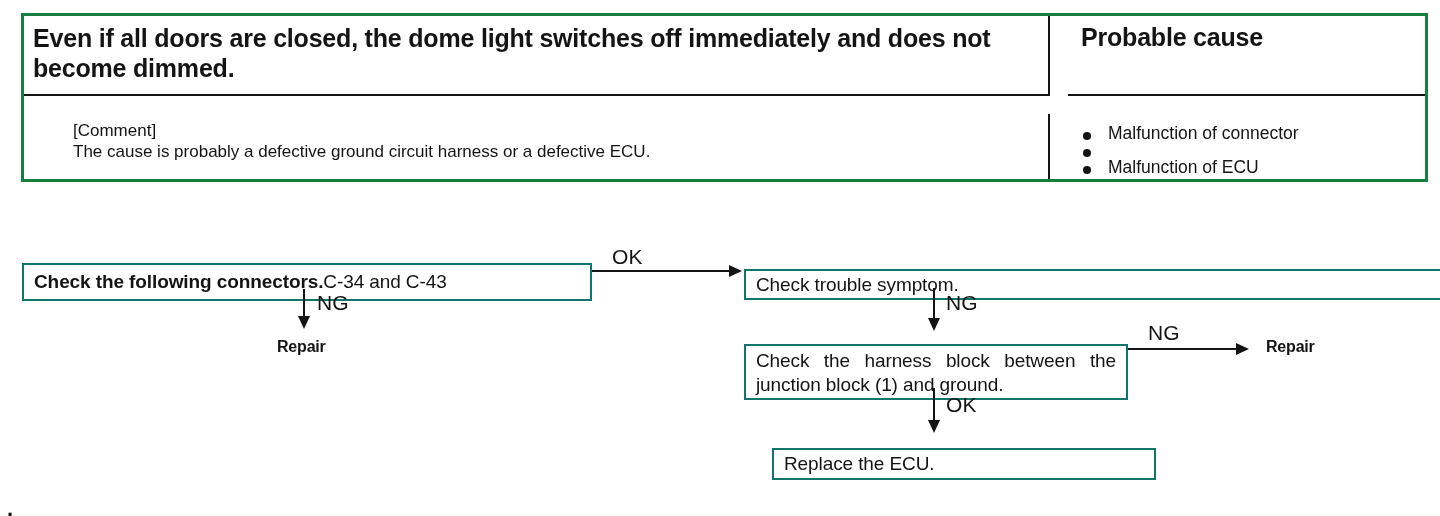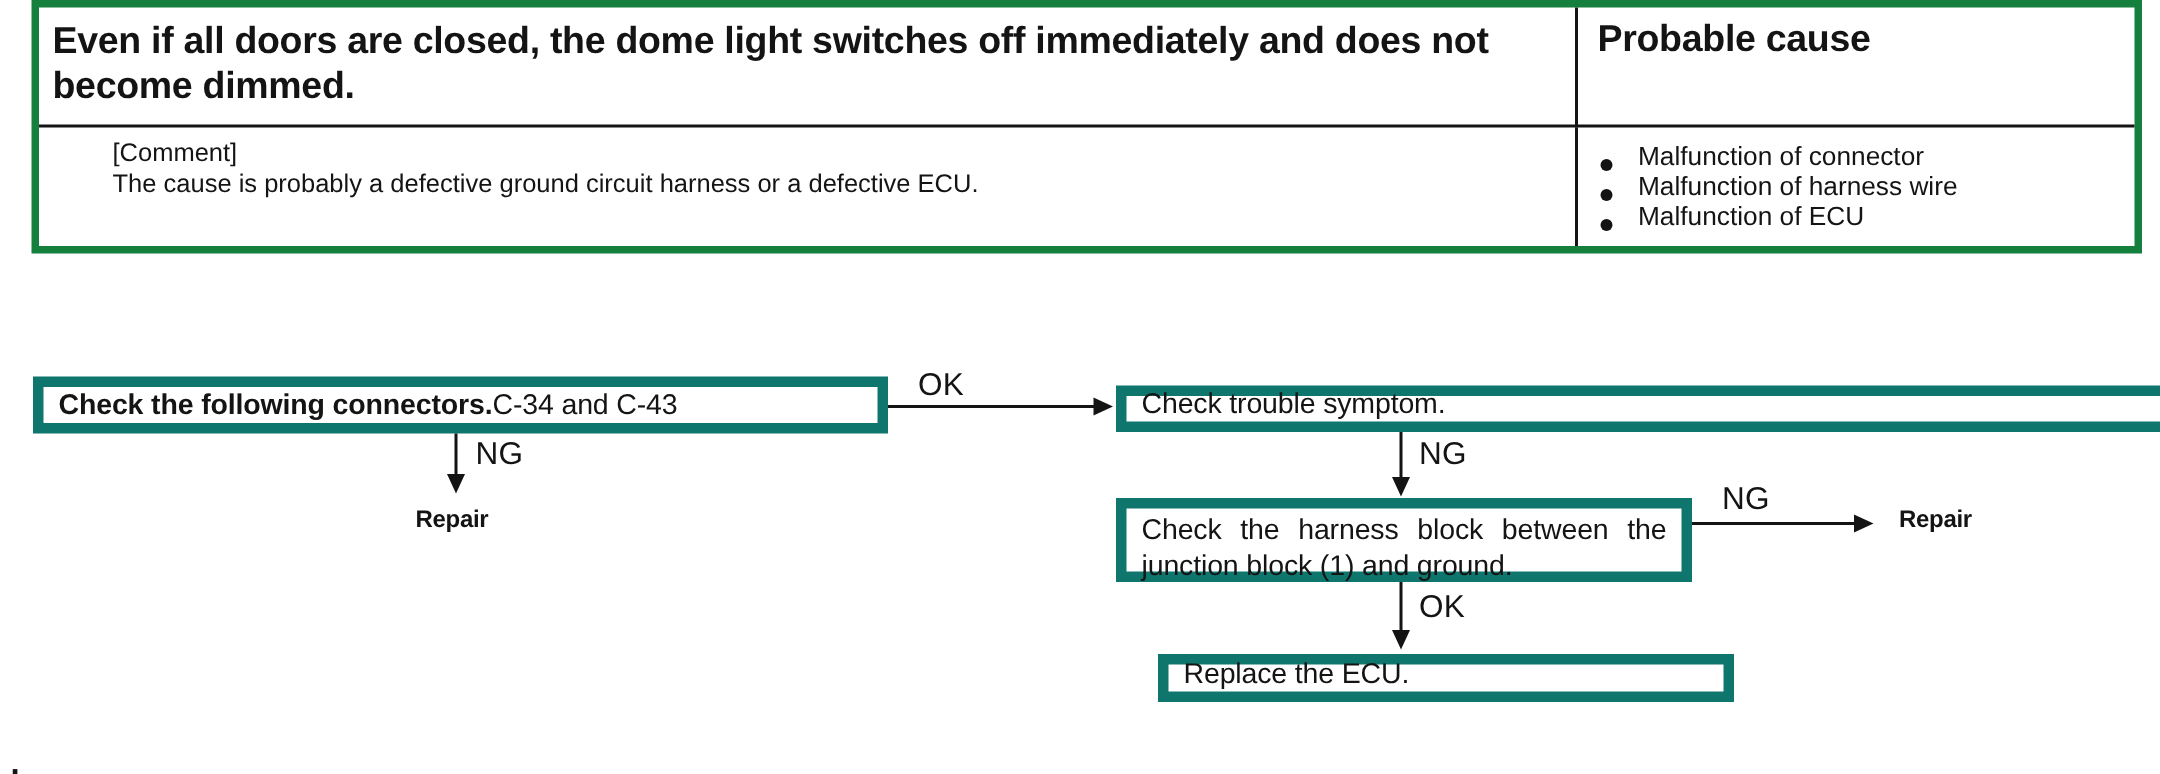--- a/index.html
+++ b/index.html
@@ -4,54 +4,56 @@
 <style>
   * { margin:0; padding:0; box-sizing:border-box; }
   html,body { background:#ffffff; }
   body { font-family:"Liberation Sans", sans-serif; color:#141414; }
   .page {
     position:relative; width:1440px; height:516px; background:#ffffff; overflow:hidden;
   }
 
   
   .sym-table {
-    position:absolute; left:21px; top:0; width:1407px; height:169px;
-    border:5px solid #15803d;
+    position:absolute; left:21px; top:13px; width:1407px; height:169px;
+    border:3px solid #15803d;
     display:grid;
     grid-template-columns:1026px 1fr;
     grid-template-rows:80px 1fr;
+    gap:18px;
   }
   .cell { overflow:hidden; }
   .cell-symptom {
     border-right:2px solid #141414; border-bottom:2px solid #141414;
     padding:7px 12px 0 9px;
     font-size:25px; font-weight:bold; line-height:30px; letter-spacing:-0.2px;
   }
   .cell-cause-hd {
     border-bottom:2px solid #141414;
     padding:7px 0 0 13px;
     font-size:25px; font-weight:bold; letter-spacing:-0.2px;
   }
   .cell-comment {
     border-right:2px solid #141414;
     padding:6px 12px 0 9px;
     font-size:17px; line-height:21px;margin-left:40px;
   }
   .cell-causes { padding:9px 0 0 0; font-size:17.5px; line-height:20px; }
-  .cause-row { display:flex; align-items:flex-end; margin-bottom:0px; }
+  .cause-row { display:flex; align-items:center; margin-bottom:0px; }
   .cause-dot {
     width:8px; height:8px; border-radius:50%; background:#141414;
     margin:6px 17px 0 15px; flex:0 0 auto;
   }
 
   
   .node {
-    position:absolute; border:7px solid #0f766e; background:#ffffff;
-    font-size:19px; display:flex; align-items:flex-end; padding:0 10px;
+    position:absolute; border:2px solid #0f766e; background:#ffffff;
+    font-size:19px; display:flex; align-items:center; padding:0 10px;
     letter-spacing:-0.1px;
+    margin-top:12px;
   }
   .node-multiline { display:block; padding:3px 10px 0 10px; line-height:24px; }
   .lbl { position:absolute; font-size:21px; letter-spacing:0.2px; }
   .result { position:absolute; font-size:16px; font-weight:bold; letter-spacing:-0.2px; }
   .hline { position:absolute; height:2px; background:#141414; }
   .vline { position:absolute; width:2px; background:#141414; }
   .head-right {
     position:absolute; width:0; height:0;
     border-top:6px solid transparent; border-bottom:6px solid transparent;
     border-left:13px solid #141414;
@@ -75,21 +77,20 @@
       <div>[Comment]</div>
       <div>The cause is probably a defective ground circuit harness or a defective ECU.</div>
     </div>
     <div class="cell cell-causes">
       <div class="cause-row">
         <span class="cause-dot"></span>
         <span>Malfunction of connector</span>
       </div>
       <div class="cause-row">
         <span class="cause-dot"></span>
-        <span>Malfunction of harness wire</span>
       </div>
       <div class="cause-row">
         <span class="cause-dot"></span>
         <span>Malfunction of ECU</span>
       </div>
     </div>
   </div>
 
   <div class="node" style="left:22px; top:251px; width:570px; height:38px;">
     <span style="font-weight:bold;">Check the following connectors.</span>

